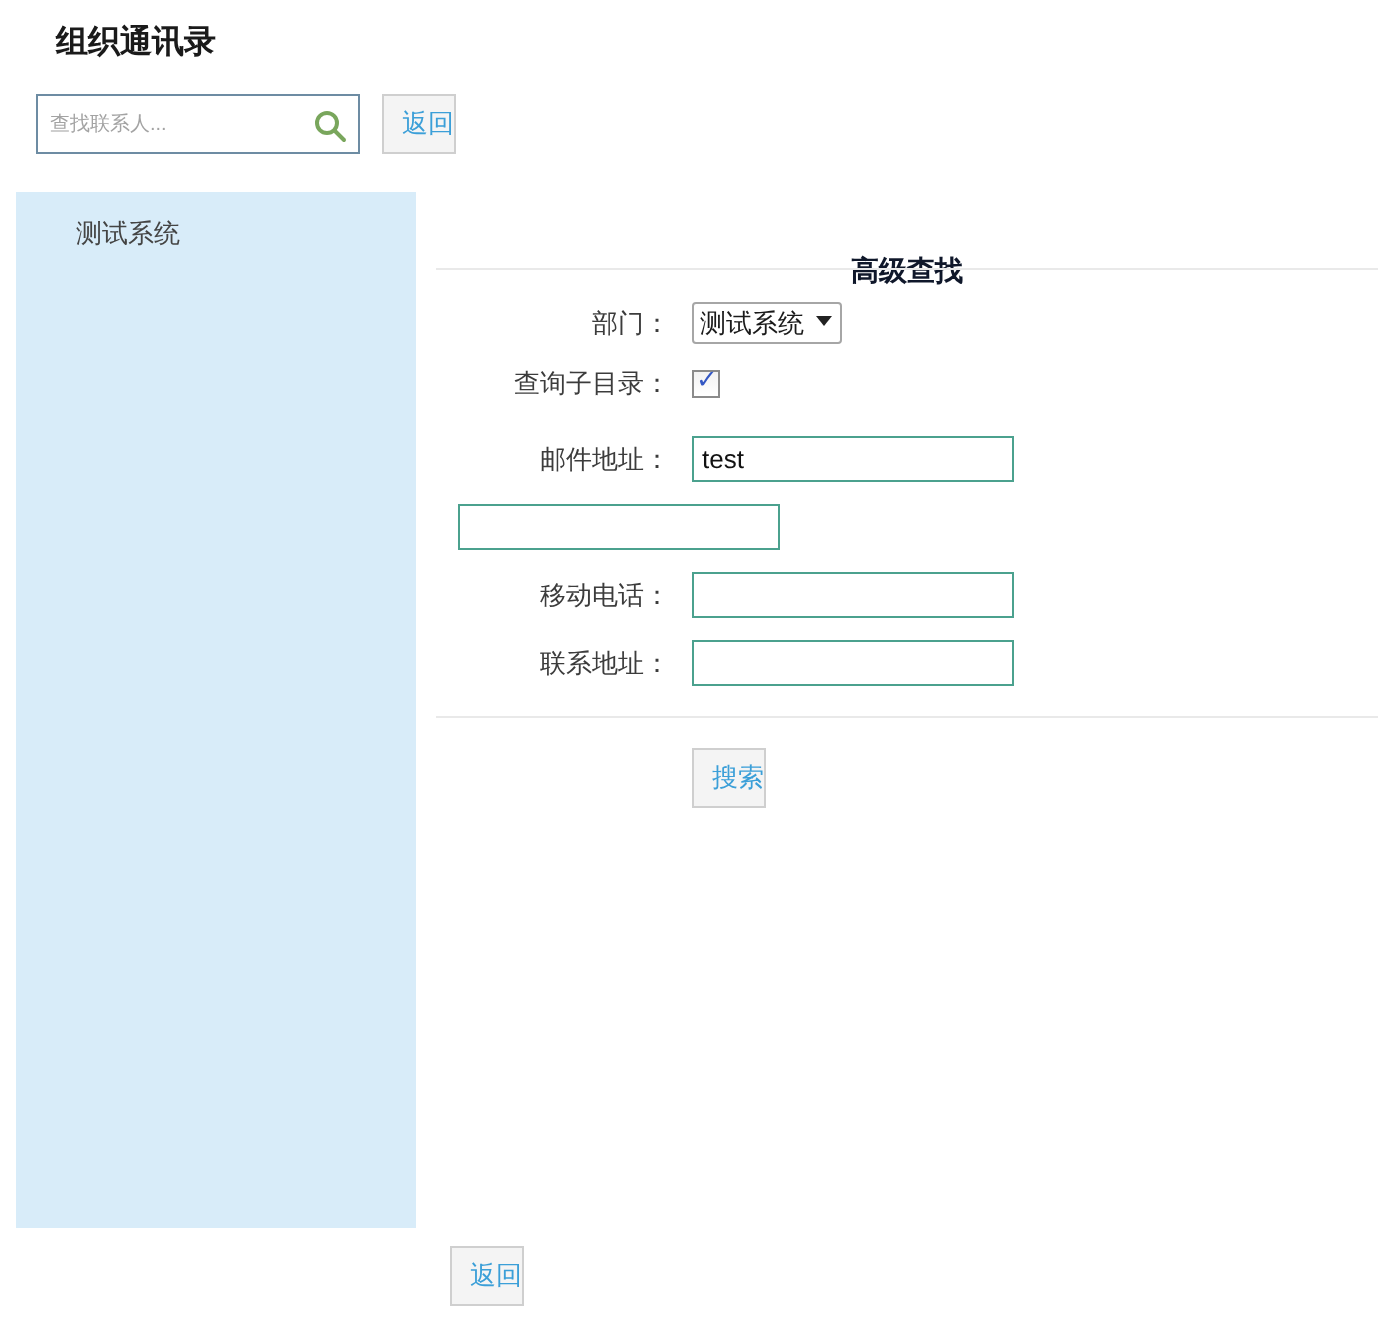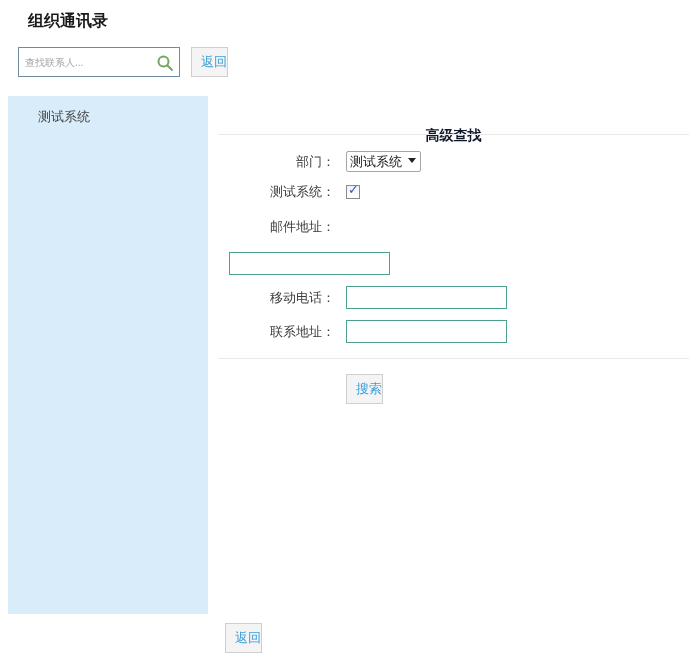--- a/index.html
+++ b/index.html
@@ -140,28 +140,29 @@
   <div class="form-label">部门：</div>
   <div class="form-control select-wrap">
     <select>
       <option>测试系统</option>
     </select>
     <span class="dropdown-arrow"></span>
   </div>
 </div>
 
 <div class="form-row row-subdir">
-  <div class="form-label">测试系统：</div>
+  <div class="form-label">查询子目录：</div>
   <div class="form-control checkbox">
     <span class="check-mark">✓</span>
   </div>
 </div>
 
 <div class="form-row row-email">
   <div class="form-label">邮件地址：</div>
+  <input class="form-control text-input" type="text" value="test" style="">
 </div>
 
 <div class="form-row row-name">
   <input class="form-control text-input" type="text" style="">
 </div>
 
 <div class="form-row row-mobile">
   <div class="form-label">移动电话：</div>
   <input class="form-control text-input" type="text" style="">
 </div>

